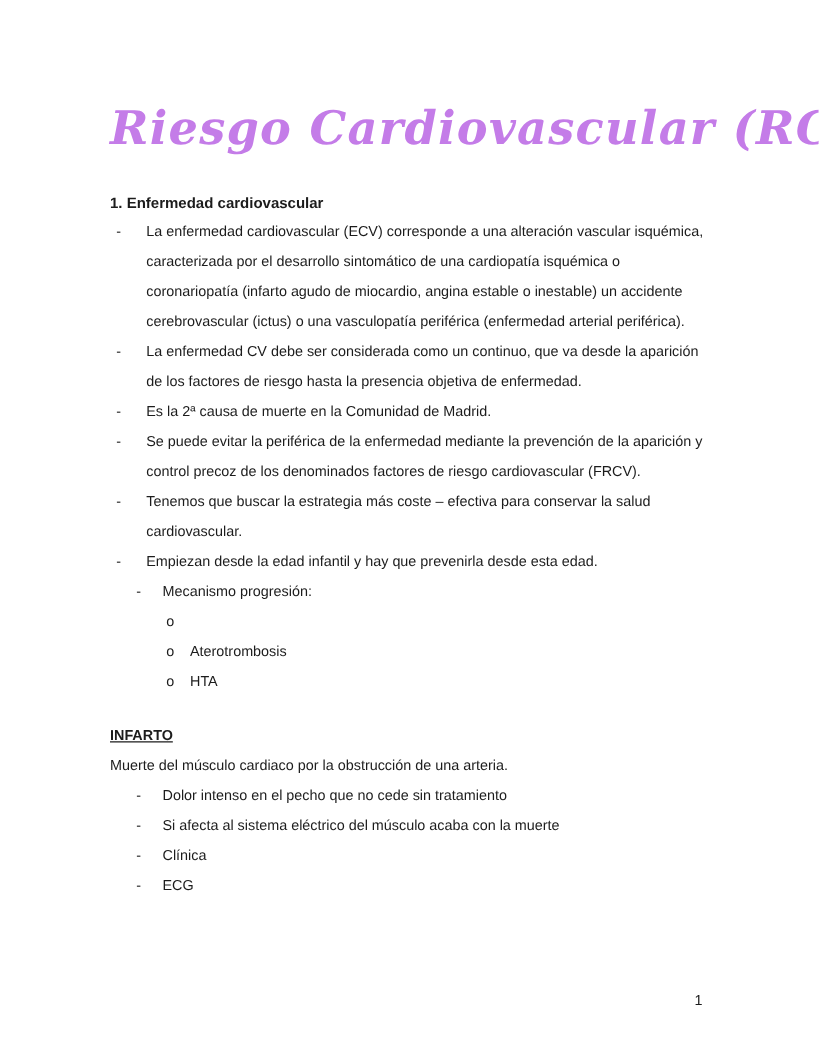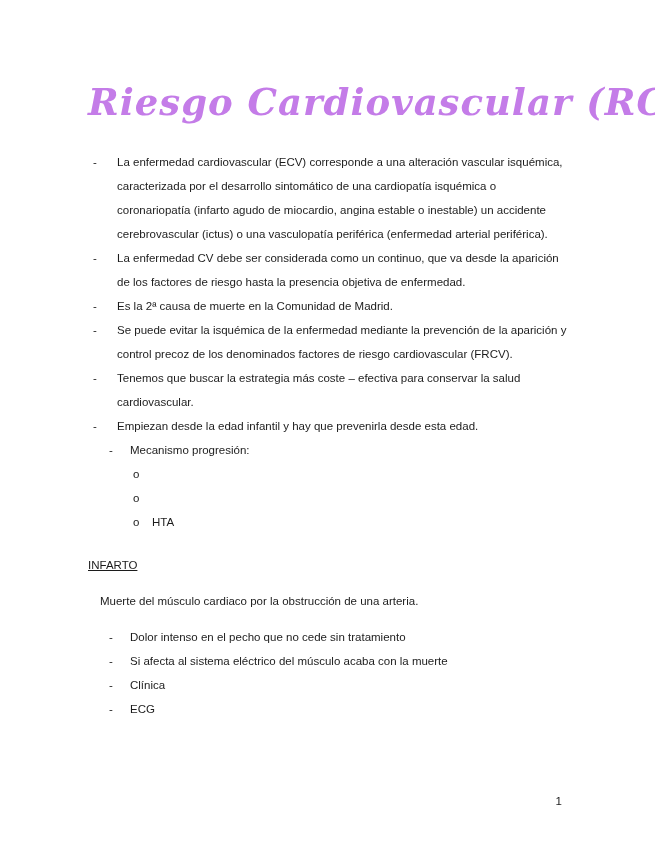--- a/index.html
+++ b/index.html
@@ -57,27 +57,27 @@
 
   .lvl2 { padding-left: 21px; }
   .lvl2 .marker { width: 21px; }
 
   .lvl3 { padding-left: 45px; }
   .lvl3 .marker { width: 19px; }
 
   .infarto-heading {
     margin: 19px 0 0 0;
     font-size: 11.5px;
-    font-weight: normal;
+    font-weight: bold;
     line-height: 24px;
     text-decoration: underline;
   }
 
   .intro-line {
-    margin: 12px;
+    margin: 0;
     line-height: 24px;
   }
 
   .bold-label {
     margin: 0;
     font-size: 11.5px;
     font-weight: bold;
     line-height: 24px;
   }
 
@@ -91,41 +91,42 @@
   }
 </style>
 </head>
 <body>
 
 <div class="page">
   <div class="content">
 
     <h1 class="doc-title">Riesgo Cardiovascular (RCV)</h1>
 
+    <h2 class="section-heading">1. Enfermedad cardiovascular</h2>
 
     <div class="list">
 
         <div class="li lvl1">
           <span class="marker">-</span>
           <span class="txt">La enfermedad cardiovascular (ECV) corresponde a una alteración vascular isquémica, caracterizada por el desarrollo sintomático de una cardiopatía isquémica o coronariopatía (infarto agudo de miocardio, angina estable o inestable) un accidente cerebrovascular (ictus) o una vasculopatía periférica (enfermedad arterial periférica).</span>
         </div>
 
         <div class="li lvl1">
           <span class="marker">-</span>
           <span class="txt">La enfermedad CV debe ser considerada como un continuo, que va desde la aparición de los factores de riesgo hasta la presencia objetiva de enfermedad.</span>
         </div>
 
         <div class="li lvl1">
           <span class="marker">-</span>
           <span class="txt">Es la 2ª causa de muerte en la Comunidad de Madrid.</span>
         </div>
 
         <div class="li lvl1">
           <span class="marker">-</span>
-          <span class="txt">Se puede evitar la isquémica de la enfermedad mediante la prevención de la aparición y control precoz de los denominados factores de riesgo cardiovascular (FRCV).</span>
+          <span class="txt">Se puede evitar la periférica de la enfermedad mediante la prevención de la aparición y control precoz de los denominados factores de riesgo cardiovascular (FRCV).</span>
         </div>
 
         <div class="li lvl1">
           <span class="marker">-</span>
           <span class="txt">Tenemos que buscar la estrategia más coste – efectiva para conservar la salud cardiovascular.</span>
         </div>
 
         <div class="li lvl1">
           <span class="marker">-</span>
           <span class="txt">Empiezan desde la edad infantil y hay que prevenirla desde esta edad.</span>
@@ -135,20 +136,21 @@
           <span class="marker">-</span>
           <span class="txt">Mecanismo progresión:</span>
         </div>
 
         <div class="li lvl3">
           <span class="marker">o</span>
         </div>
 
         <div class="li lvl3">
           <span class="marker">o</span>
+          <span class="txt">Aterotrombosis</span>
         </div>
 
         <div class="li lvl3">
           <span class="marker">o</span>
           <span class="txt">HTA</span>
         </div>
       </div>
 
     <h3 class="infarto-heading">INFARTO</h3>
 

